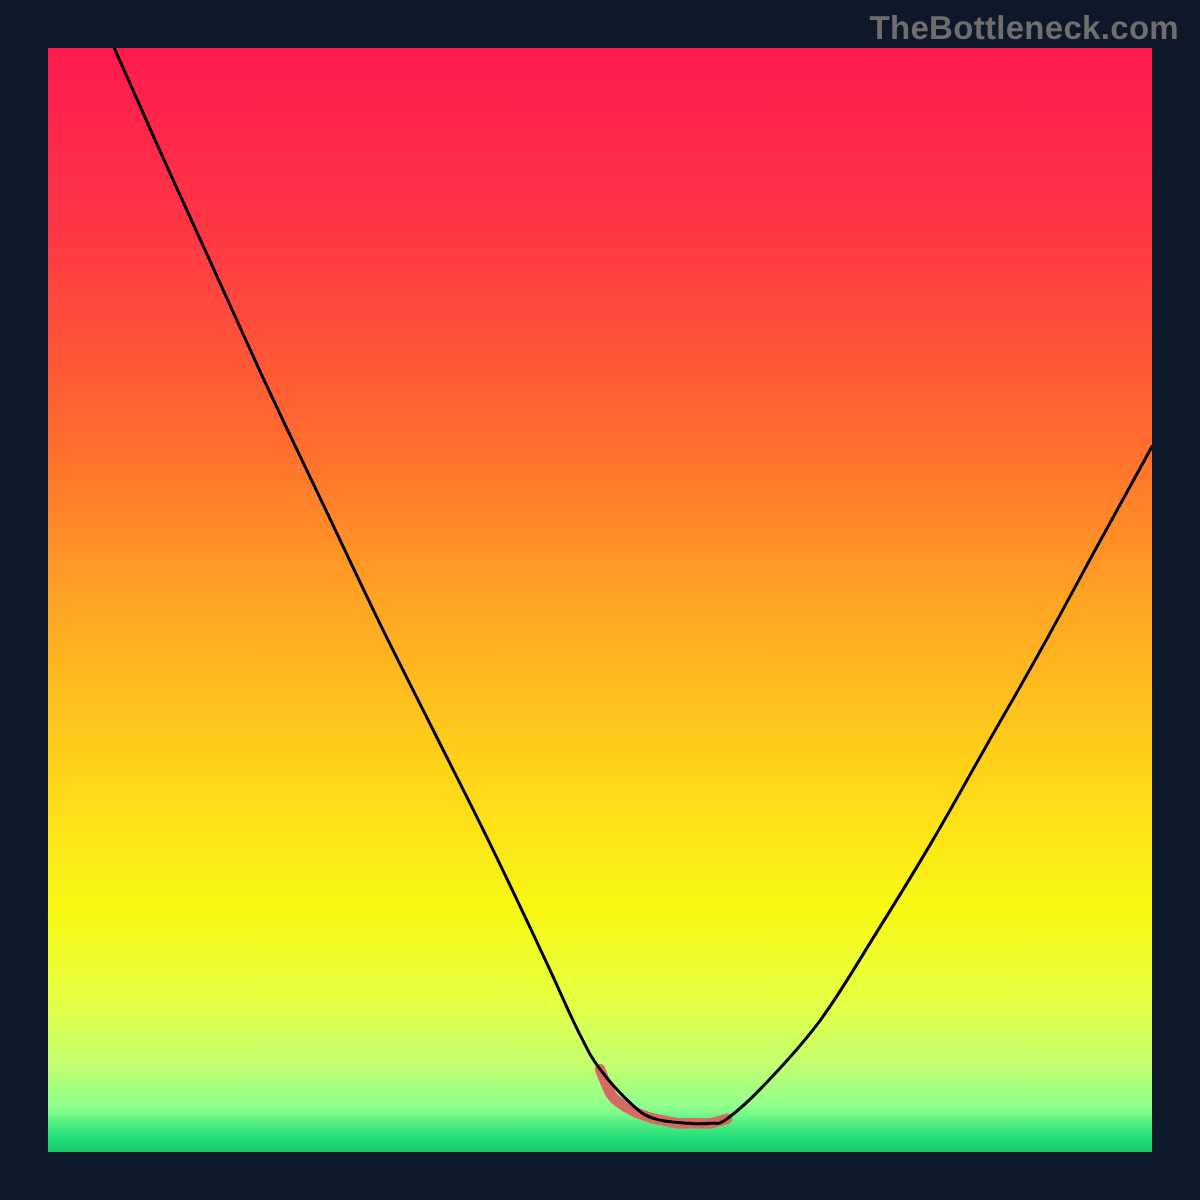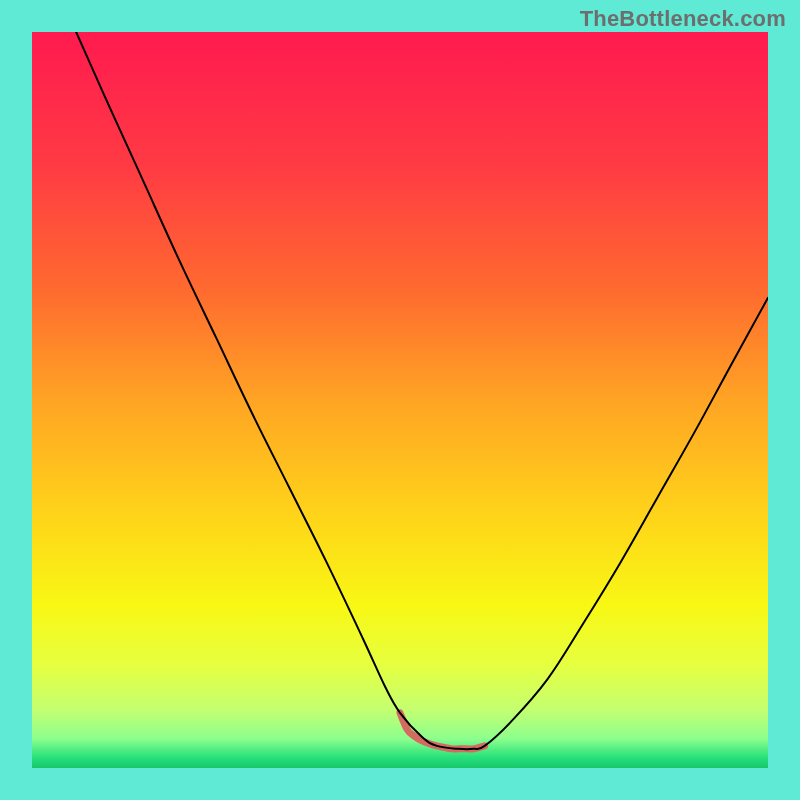--- a/index.html
+++ b/index.html
@@ -8,21 +8,21 @@
     width: 800px;
     height: 800px;
     background: #000;
     overflow: hidden;
     font-family: Arial, Helvetica, sans-serif;
   }
   .stage {
     position: relative;
     width: 800px;
     height: 800px;
-    background: #5eead4;
+    background: #0f172a;
     text-align: center;
   }
   .watermark {
     position: absolute;
     top: 6px;
     right: 14px;
     color: #6e6e6e;
     font-size: 22px;
     font-weight: 600;
     letter-spacing: 0.2px;

